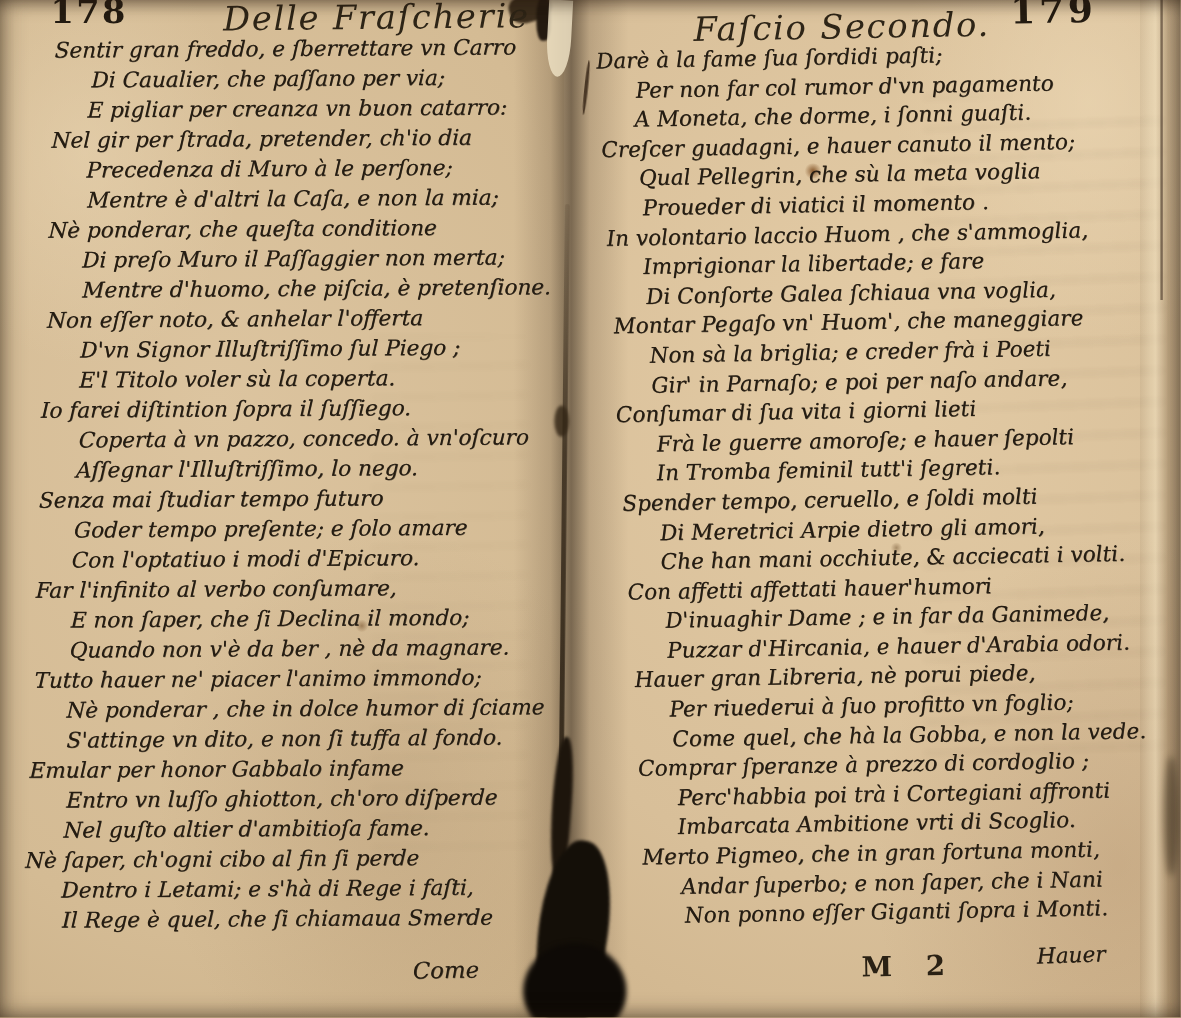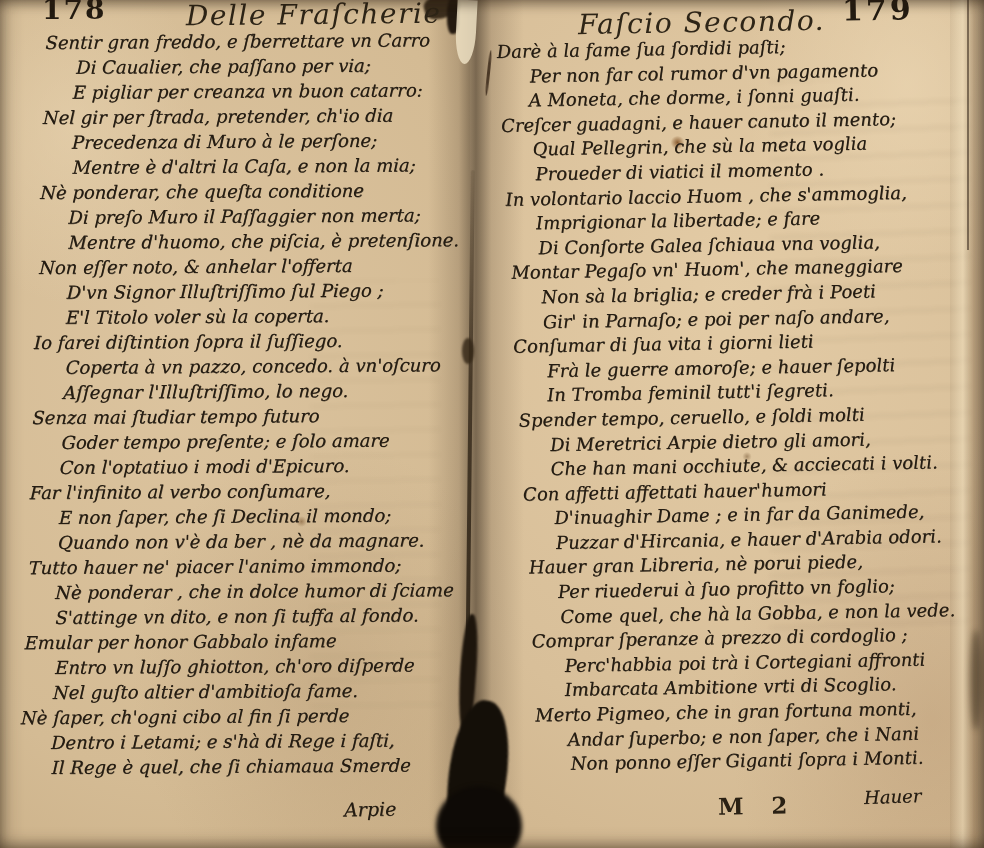--- a/index.html
+++ b/index.html
@@ -149,21 +149,21 @@
       <div class="verse-line">Tutto hauer ne' piacer l'animo immondo;</div>
       <div class="verse-line indented">Nè ponderar , che in dolce humor di ſciame</div>
       <div class="verse-line indented">S'attinge vn dito, e non ſi tuffa al fondo.</div>
       <div class="verse-line">Emular per honor Gabbalo infame</div>
       <div class="verse-line indented">Entro vn luſſo ghiotton, ch'oro diſperde</div>
       <div class="verse-line indented">Nel guſto altier d'ambitioſa fame.</div>
       <div class="verse-line">Nè ſaper, ch'ogni cibo al fin ſi perde</div>
       <div class="verse-line indented">Dentro i Letami; e s'hà di Rege i faſti,</div>
       <div class="verse-line indented">Il Rege è quel, che ſi chiamaua Smerde</div>
     </div>
-  <div class="catchword catchword-left">Arpie</div>
+  <div class="catchword catchword-left">Come</div>
 
   <div class="running-header running-header-right">Faſcio Secondo.</div>
   <div class="pagenum pagenum-right">179</div>
   <div class="verse-block verse-block-right">
       <div class="verse-line">Darè à la fame ſua ſordidi paſti;</div>
       <div class="verse-line indented">Per non far col rumor d'vn pagamento</div>
       <div class="verse-line indented">A Moneta, che dorme, i ſonni guaſti.</div>
       <div class="verse-line">Creſcer guadagni, e hauer canuto il mento;</div>
       <div class="verse-line indented">Qual Pellegrin, che sù la meta voglia</div>
       <div class="verse-line indented">Proueder di viatici il momento .</div>

